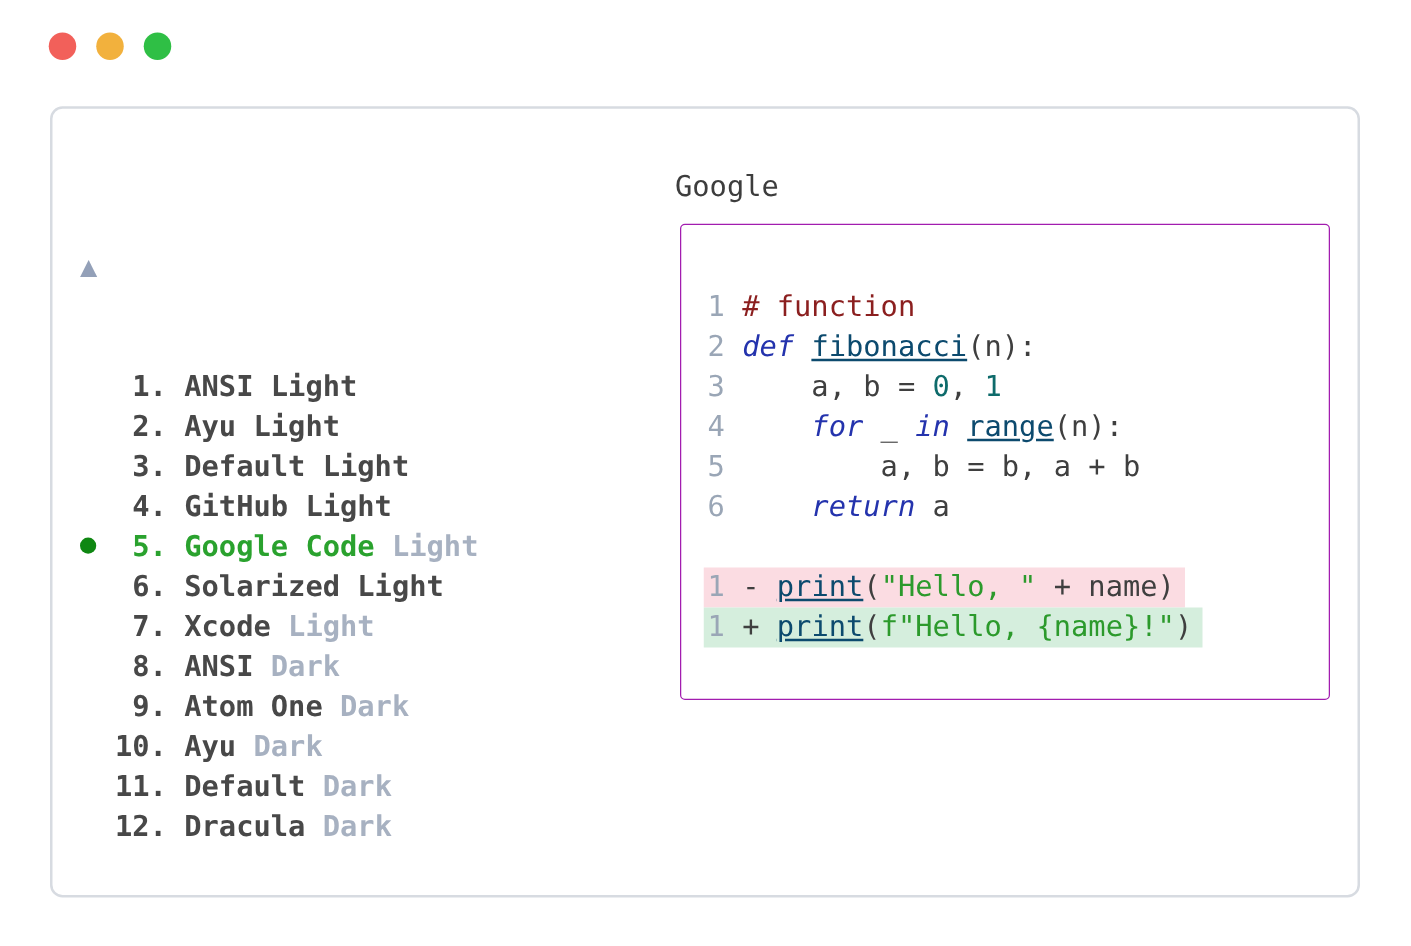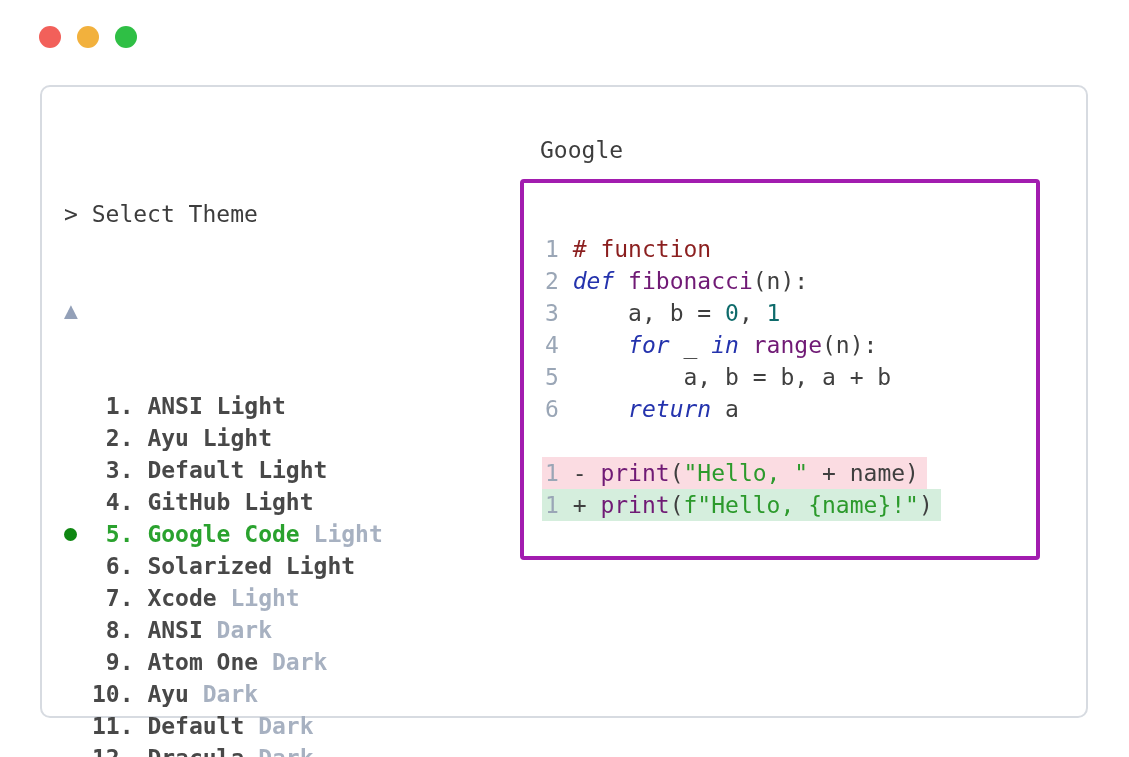--- a/index.html
+++ b/index.html
@@ -23,48 +23,47 @@
   .row { height:32px; color:#484848; cursor:pointer;font-weight:bold; }
   .marker { display:inline-block; width:28px; vertical-align:middle; }
   .marker .bullet { display:inline-block; width:13px; height:13px; border-radius:50%;
                     background:#0f8712; margin-bottom:3px; }
   .num { display:inline-block; width:3ch; text-align:right; }
   .label { margin-left:1ch; }
   .row.selected .num, .row.selected .label { color:#2aa22e; }
   .variant { color:#a7b1c1; }
 
   .preview-label { position:absolute; left:498px; top:47px; color:#3d3d3d; }
-  .preview-box { position:absolute; left:478px; top:92px; width:520px; height:381px;
-                 border:4px solid #a21caf; border-radius:4px; background:#fff;
+  .preview-box { position:absolute; left:502px; top:92px; width:520px; height:381px;
+                 border:1px solid #a21caf; border-radius:4px; background:#fff;
                  padding:50px 0 0 21px; overflow:hidden; }
   .code-line { height:32px; color:#3f3f3f; }
   .ln { color:#9aa6b6; }
   .tok-plain   { color:#3f3f3f; }
   .tok-comment { color:#8b1f1f; }
   .tok-keyword { color:#2433ad;font-style:italic; }
-  .tok-func    { color:#701a75; }
+  .tok-func    { color:#0c4a6e;text-decoration:underline; }
   .tok-number  { color:#0e6b6b; }
   .tok-string  { color:#2c9a2c; }
   .diff-line { display:inline-block; height:32px; padding:0 8px 0 3px; margin-left:-3px; }
   .diff-line.removed { background:#fbdce2; }
   .diff-line.added   { background:#d5eedd; }
 </style>
 </head>
 <body>
 
 <div>
   <div class="dot close"></div>
   <div class="dot min"></div>
   <div class="dot zoom"></div>
 </div>
 
 <div class="panel">
 
   <div class="left-col mono">
-    <div class="tline prompt">&gt; Select Theme</div>
     <div class="tline arrow-up">▲</div>
     <div id="theme-list"><div class="row mono"><span class="marker"></span><span class="num">1.</span><span class="label">ANSI Light</span></div><div class="row mono"><span class="marker"></span><span class="num">2.</span><span class="label">Ayu Light</span></div><div class="row mono"><span class="marker"></span><span class="num">3.</span><span class="label">Default Light</span></div><div class="row mono"><span class="marker"></span><span class="num">4.</span><span class="label">GitHub Light</span></div><div class="row mono selected"><span class="marker"><span class="bullet"></span></span><span class="num">5.</span><span class="label">Google Code</span><span class="variant"> Light</span></div><div class="row mono"><span class="marker"></span><span class="num">6.</span><span class="label">Solarized Light</span></div><div class="row mono"><span class="marker"></span><span class="num">7.</span><span class="label">Xcode</span><span class="variant"> Light</span></div><div class="row mono"><span class="marker"></span><span class="num">8.</span><span class="label">ANSI</span><span class="variant"> Dark</span></div><div class="row mono"><span class="marker"></span><span class="num">9.</span><span class="label">Atom One</span><span class="variant"> Dark</span></div><div class="row mono"><span class="marker"></span><span class="num">10.</span><span class="label">Ayu</span><span class="variant"> Dark</span></div><div class="row mono"><span class="marker"></span><span class="num">11.</span><span class="label">Default</span><span class="variant"> Dark</span></div><div class="row mono"><span class="marker"></span><span class="num">12.</span><span class="label">Dracula</span><span class="variant"> Dark</span></div></div>
     
     
   </div>
 
   <div class="preview-label mono">Google</div>
 
   <div class="preview-box">
     <div id="code-block" class="mono"><div class="code-line"><span class="ln">1 </span><span class="tok-comment"># function</span></div><div class="code-line"><span class="ln">2 </span><span class="tok-keyword">def</span><span class="tok-plain"> </span><span class="tok-func">fibonacci</span><span class="tok-plain">(n):</span></div><div class="code-line"><span class="ln">3 </span><span class="tok-plain">    a, b = </span><span class="tok-number">0</span><span class="tok-plain">, </span><span class="tok-number">1</span></div><div class="code-line"><span class="ln">4 </span><span class="tok-plain">    </span><span class="tok-keyword">for</span><span class="tok-plain"> _ </span><span class="tok-keyword">in</span><span class="tok-plain"> </span><span class="tok-func">range</span><span class="tok-plain">(n):</span></div><div class="code-line"><span class="ln">5 </span><span class="tok-plain">        a, b = b, a + b</span></div><div class="code-line"><span class="ln">6 </span><span class="tok-plain">    </span><span class="tok-keyword">return</span><span class="tok-plain"> a</span></div><div class="code-line"></div><div class="code-line"><span class="diff-line removed"><span class="ln">1 </span><span class="tok-plain">- </span><span class="tok-func">print</span><span class="tok-plain">(</span><span class="tok-string">"Hello, "</span><span class="tok-plain"> + name)</span></span></div><div class="code-line"><span class="diff-line added"><span class="ln">1 </span><span class="tok-plain">+ </span><span class="tok-func">print</span><span class="tok-plain">(</span><span class="tok-string">f"Hello, {name}!"</span><span class="tok-plain">)</span></span></div></div>

